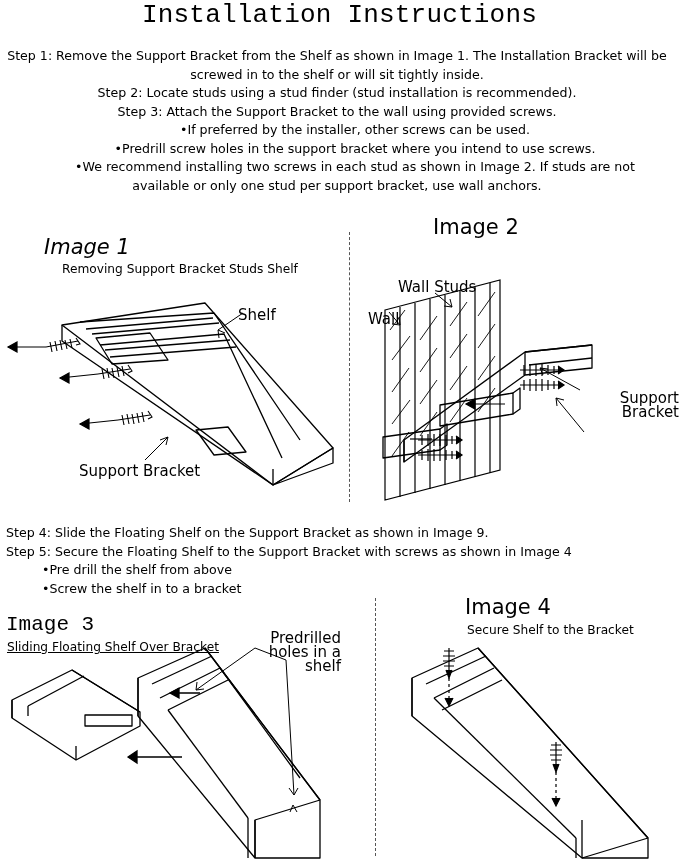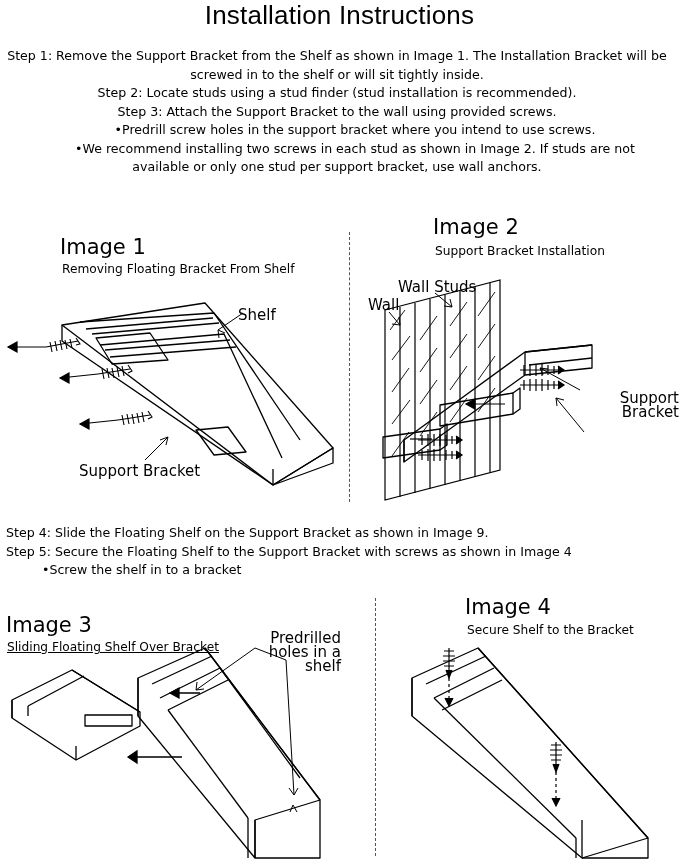--- a/index.html
+++ b/index.html
@@ -21,21 +21,21 @@
     height: 862px;
   }
   .title {
     position: absolute;
     top: 0px;
     left: 0;
     width: 679px;
     text-align: center;
     font-size: 26px;
     letter-spacing: 0.2px;
-    font-family: Liberation Sans, sans-serif;
+    font-family: Liberation Mono, monospace;
   }
   .instr-block {
     position: absolute;
     left: 6px;
     width: 662px;
     font-size: 12.6px;
     line-height: 18.5px;
   }
   .instr-top { top: 47px; text-align: center; }
   .instr-mid { top: 524px; }
@@ -71,29 +71,30 @@
 <body>
 
 <div class="page">
 
   <div class="title">Installation Instructions</div>
 
   <div class="instr-block instr-top">
     <span>Step 1</span><span>: Remove the Support Bracket from the Shelf as shown in Image 1. The Installation Bracket will be screwed in to the shelf or will sit tightly inside.</span><br>
     <span>Step 2</span><span>: Locate studs using a stud finder (stud installation is recommended).</span><br>
     <span>Step 3</span><span>: Attach the Support Bracket to the wall using provided screws.</span>
+    <span class="bullet">•If preferred by the installer, other screws can be used.</span>
     <span class="bullet">•Predrill screw holes in the support bracket where you intend to use screws.</span>
     <span class="bullet">•We recommend installing two screws in each stud as shown in Image 2. If studs are not</span>
     <span class="indent-line">available or only one stud per support bracket, use wall anchors.</span>
   </div>
 
   <div class="divider div1"></div>
 
-  <div class="figure-title" style="left:60px; top:235px;">Image 1</div>
-  <div class="figure-sub" style="left:62px; top:262px;">Removing Floating Bracket From Shelf</div>
+  <div class="figure-title" style="left:44px; top:235px;font-style:italic;">Image 1</div>
+  <div class="figure-sub" style="left:62px; top:262px;">Removing Support Bracket Studs Shelf</div>
   <div class="lbl" style="left:238px; top:308px;">Shelf</div>
   <div class="lbl" style="left:79px; top:464px;">Support Bracket</div>
 
   <svg width="679" height="862" viewBox="0 0 679 862">
     <g fill="none" stroke="#000" stroke-width="1.3" stroke-linejoin="round">
 
       <path d="M62,325 L205,303 L333,448 L273,485 Z"></path>
       <path d="M62,325 L62,341 L273,485 L273,469"></path>
       <path d="M273,485 L333,448 L333,463 L273,485"></path>
 
@@ -137,23 +138,22 @@
 
     <g stroke="#000" stroke-width="1" fill="none">
       <path d="M243,313 L218,330"></path>
       <path d="M145,460 L168,437"></path>
       <path d="M168,437 L160,440 M168,437 L166,445"></path>
       <path d="M218,330 L225,333 M218,330 L219,338"></path>
     </g>
   </svg>
 
   <div class="figure-title" style="left:433px; top:215px;">Image 2</div>
-  <div class="figure-sub" style="left:435px; top:244px;">Support Bracket Installation</div>
   <div class="lbl" style="left:398px; top:280px;">Wall Studs</div>
-  <div class="lbl" style="left:368px; top:298px;">Wall</div>
+  <div class="lbl" style="left:368px; top:312px;">Wall</div>
   <div class="lbl" style="left:584px; top:391px;">Support Bracket</div>
 
   <svg width="679" height="862" viewBox="0 0 679 862">
     <g fill="none" stroke="#000" stroke-width="1.2">
 
       <path d="M385,310 L500,280 L500,470 L385,500 Z"></path>
 
       <path d="M400,307 L400,497 M415,303 L415,493 M430,299 L430,489 M445,295 L445,485 M460,291 L460,481 M475,287 L475,477 M490,283 L490,473"></path>
 
       <g stroke-width="0.9">
@@ -204,26 +204,27 @@
       <path d="M435,293 L452,307 M452,307 L444,306 M452,307 L450,299"></path>
       <path d="M389,312 L400,325 M400,325 L392,324 M400,325 L399,317"></path>
       <path d="M580,390 L540,368 M540,368 L548,369 M540,368 L543,375"></path>
       <path d="M584,432 L556,398 M556,398 L564,400 M556,398 L557,406"></path>
     </g>
   </svg>
 
   <div class="instr-block instr-mid">
     <span>Step 4</span><span>: Slide the Floating Shelf on the Support Bracket as shown in Image 9.</span><br>
     <span>Step 5</span><span>: Secure the Floating Shelf to the Support Bracket with screws as shown in Image 4</span>
+    <span class="bullet">•Pre drill the shelf from above</span>
     <span class="bullet">•Screw the shelf in to a bracket</span>
   </div>
 
   <div class="divider div2"></div>
 
-  <div class="figure-title" style="left:6px; top:613px;">Image 3</div>
+  <div class="figure-title" style="left:6px; top:613px;font-family:Liberation Mono, monospace;">Image 3</div>
   <div class="figure-sub" style="left:7px; top:640px;text-decoration:underline;">Sliding Floating Shelf Over Bracket</div>
   <div class="lbl" style="left:251px; top:631px; width:90px;">Predrilled holes in a shelf</div>
 
   <svg width="679" height="862" viewBox="0 0 679 862">
     <g fill="none" stroke="#000" stroke-width="1.3" stroke-linejoin="round">
 
       <path d="M12,700 L72,670 L140,712 L140,726 L76,760 L12,718 Z"></path>
       <path d="M12,700 L12,718"></path>
       <path d="M72,670 L140,712"></path>
       <path d="M76,746 L76,760"></path>

